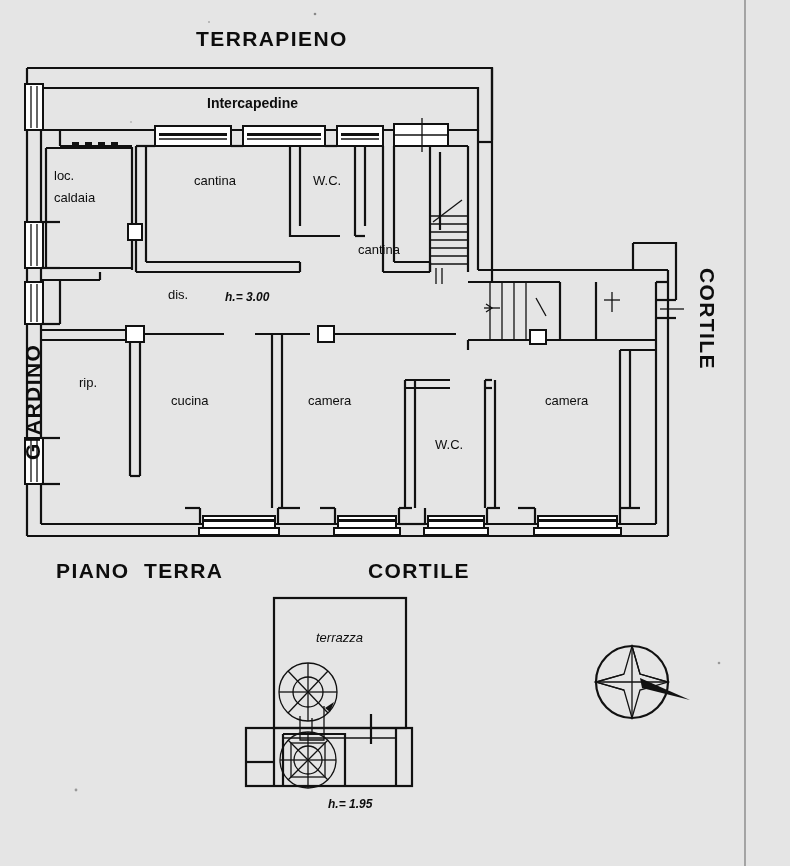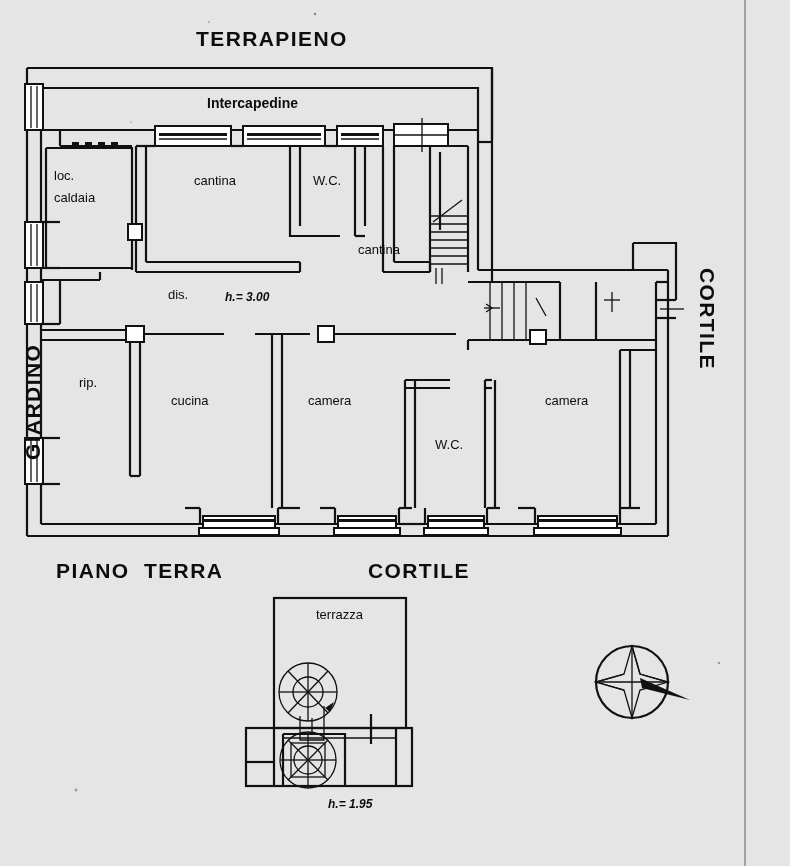--- a/index.html
+++ b/index.html
@@ -392,18 +392,18 @@
   <div class="lbl room" style="left:545px; top:394px;">camera</div>
 
   <div class="lbl caption rot-ccw" style="left:22px; top:460px;">GIARDINO</div>
 
   <div class="lbl caption rot-cw" style="left:718px; top:268px;">CORTILE</div>
 
   <div class="lbl caption" style="left:56px; top:560px;">PIANO  TERRA</div>
 
   <div class="lbl caption" style="left:368px; top:560px;">CORTILE</div>
 
-  <div class="lbl room" style="left:316px; top:608px;">terrazza</div>
+  <div class="lbl room" style="left:316px; top:631px;font-style:italic;">terrazza</div>
 
   <div class="lbl hval" style="left:328px; top:770px;margin-top:28px;">h.= 1.95</div>
 
 
 </div>
 
 </body></html>

